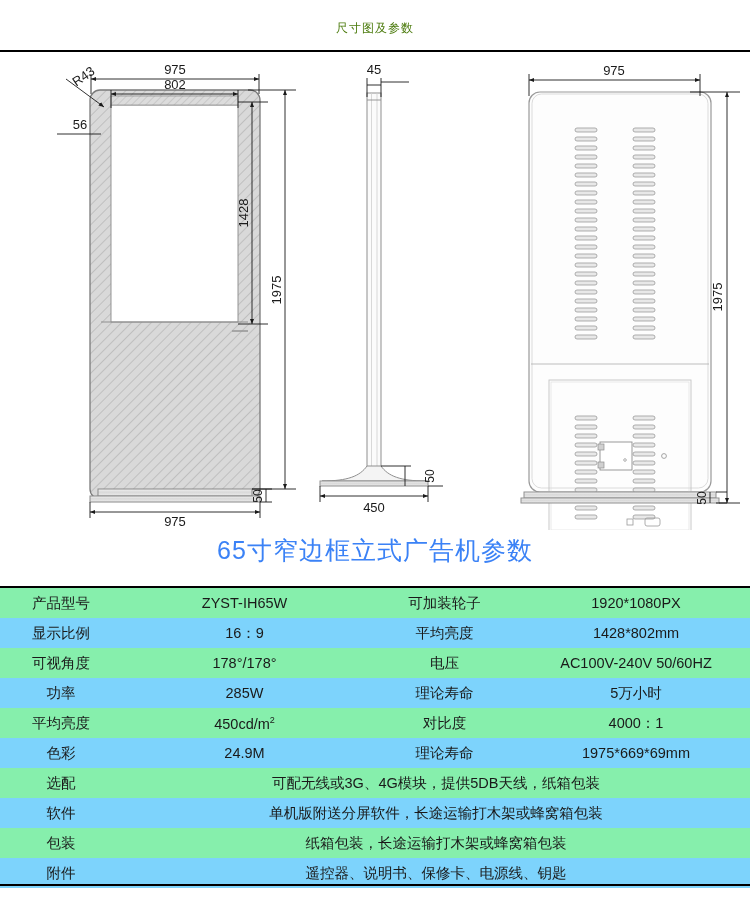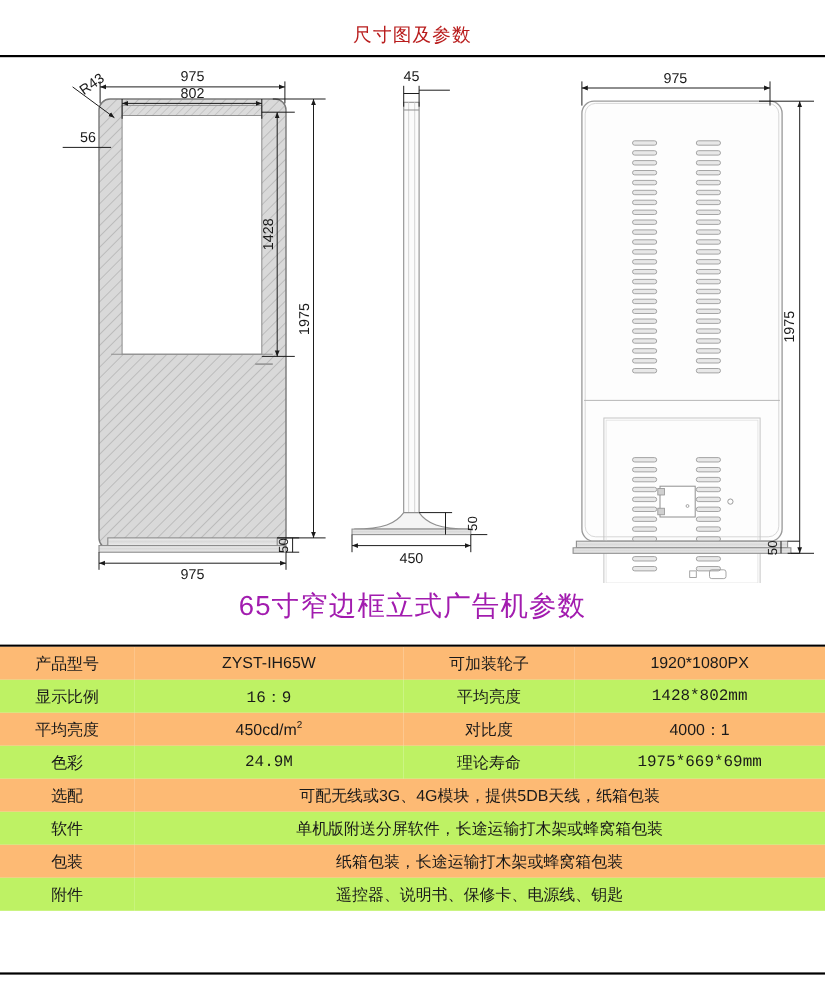--- a/index.html
+++ b/index.html
@@ -9,38 +9,38 @@
     font-family: "Liberation Sans", "DejaVu Sans", sans-serif;
     color: #231f20;
     overflow: hidden;
   }
   #page { position: relative; width: 750px; height: 901px; }
 
   
   .page-title {
     position: absolute; left: 0; top: 20px; width: 750px;
     text-align: center;
-    font-size: 17px; font-weight: 400; letter-spacing: 1px;
-    color: #b91c1c;
+    font-size: 12px; font-weight: 400; letter-spacing: 1px;
+    color: #4d7c0f;
   }
   .rule-top {
     position: absolute; left: 0; top: 50px; width: 750px; height: 2px;
     background: #000;
   }
 
   
   .drawing { position: absolute; left: 0; top: 52px; width: 750px; height: 478px; }
   .drawing svg { display: block; }
 
   
   .section-title {
     position: absolute; left: 0; top: 534px; width: 750px;
     text-align: center;
     font-size: 25px; font-weight: 400; letter-spacing: 1px;
-    color: #a21caf;
+    color: #3b82f6;
   }
 
   
   .rule-tabletop {
     position: absolute; left: 0; top: 586px; width: 750px; height: 2px;
     background: #000;
   }
   .spec-table {
     position: absolute; left: 0; top: 588px; width: 750px;
     border-collapse: collapse;
@@ -48,22 +48,22 @@
   }
   .spec-table td {
     height: 30px;
     font-size: 14.5px;
     color: #1a1a1a;
     text-align: center;
     vertical-align: middle;
     padding: 0 2px;
     white-space: nowrap;
   }
-  .spec-table tr.odd td { background: #fdba74; }
-  .spec-table tr.even td { background: #bef264; font-family: Liberation Mono, monospace; }
+  .spec-table tr.odd td { background: #86efac; }
+  .spec-table tr.even td { background: #7dd3fc; }
   .col-k1 { width: 122px; }
   .col-v1 { width: 245px; }
   .col-k2 { width: 155px; }
   .col-v2 { width: 228px; }
   .wide-val { text-align: center; }
   .rule-tablebot {
     position: absolute; left: 0; top: 884px; width: 750px; height: 2px;
     background: #000;
   }
   sup { font-size: 0.62em; vertical-align: super; }
@@ -324,20 +324,32 @@
           <td>可加装轮子</td>
           <td>1920*1080PX</td>
         </tr>
         <tr class="even">
           <td>显示比例</td>
           <td>16：9</td>
           <td>平均亮度</td>
           <td>1428*802mm</td>
         </tr>
         <tr class="odd">
+          <td>可视角度</td>
+          <td>178°/178°</td>
+          <td>电压</td>
+          <td>AC100V-240V 50/60HZ</td>
+        </tr>
+        <tr class="even">
+          <td>功率</td>
+          <td>285W</td>
+          <td>理论寿命</td>
+          <td>5万小时</td>
+        </tr>
+        <tr class="odd">
           <td>平均亮度</td>
           <td>450cd/m<sup>2</sup></td>
           <td>对比度</td>
           <td>4000：1</td>
         </tr>
         <tr class="even">
           <td>色彩</td>
           <td>24.9M</td>
           <td>理论寿命</td>
           <td>1975*669*69mm</td>

